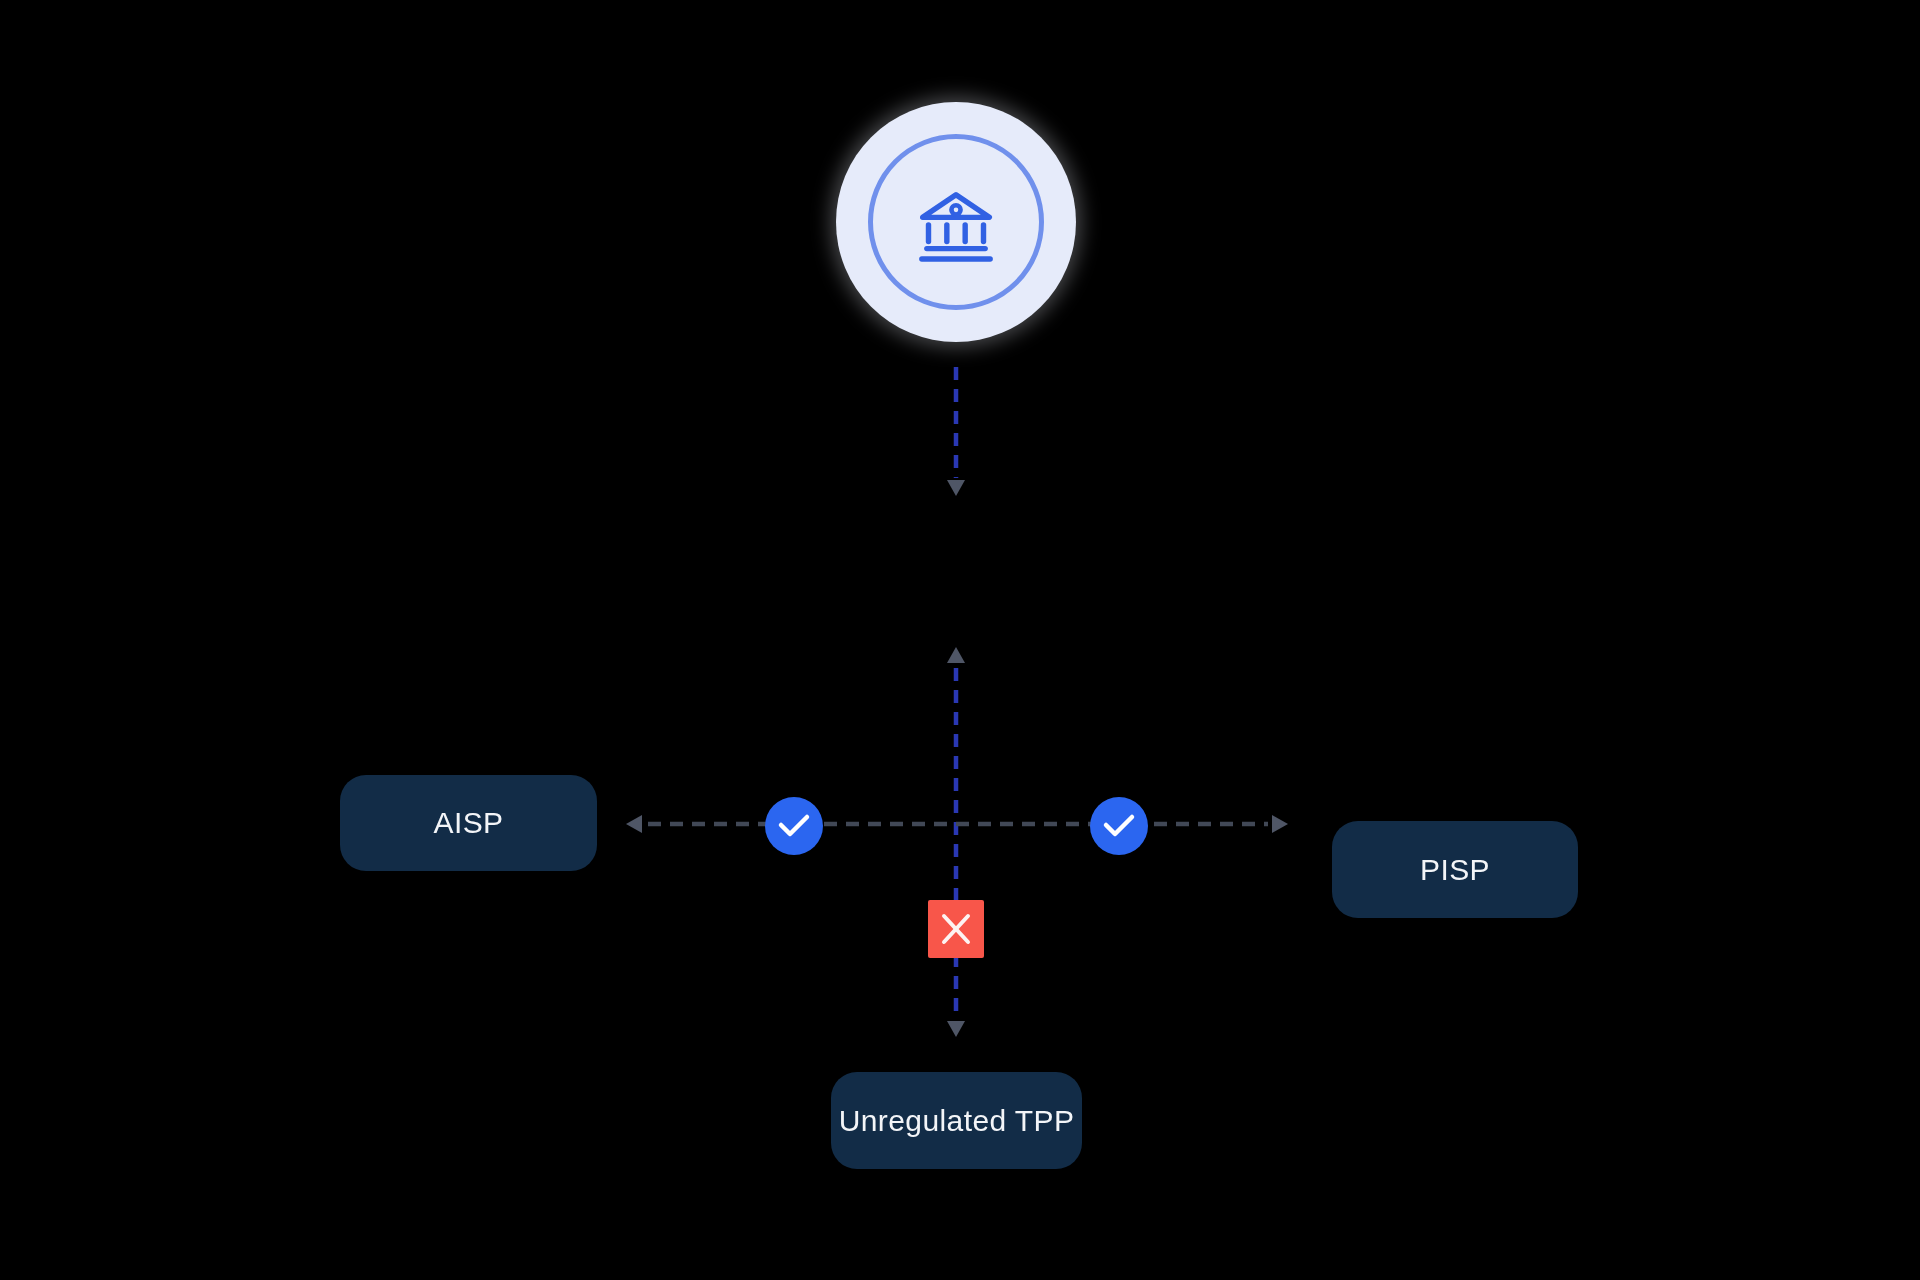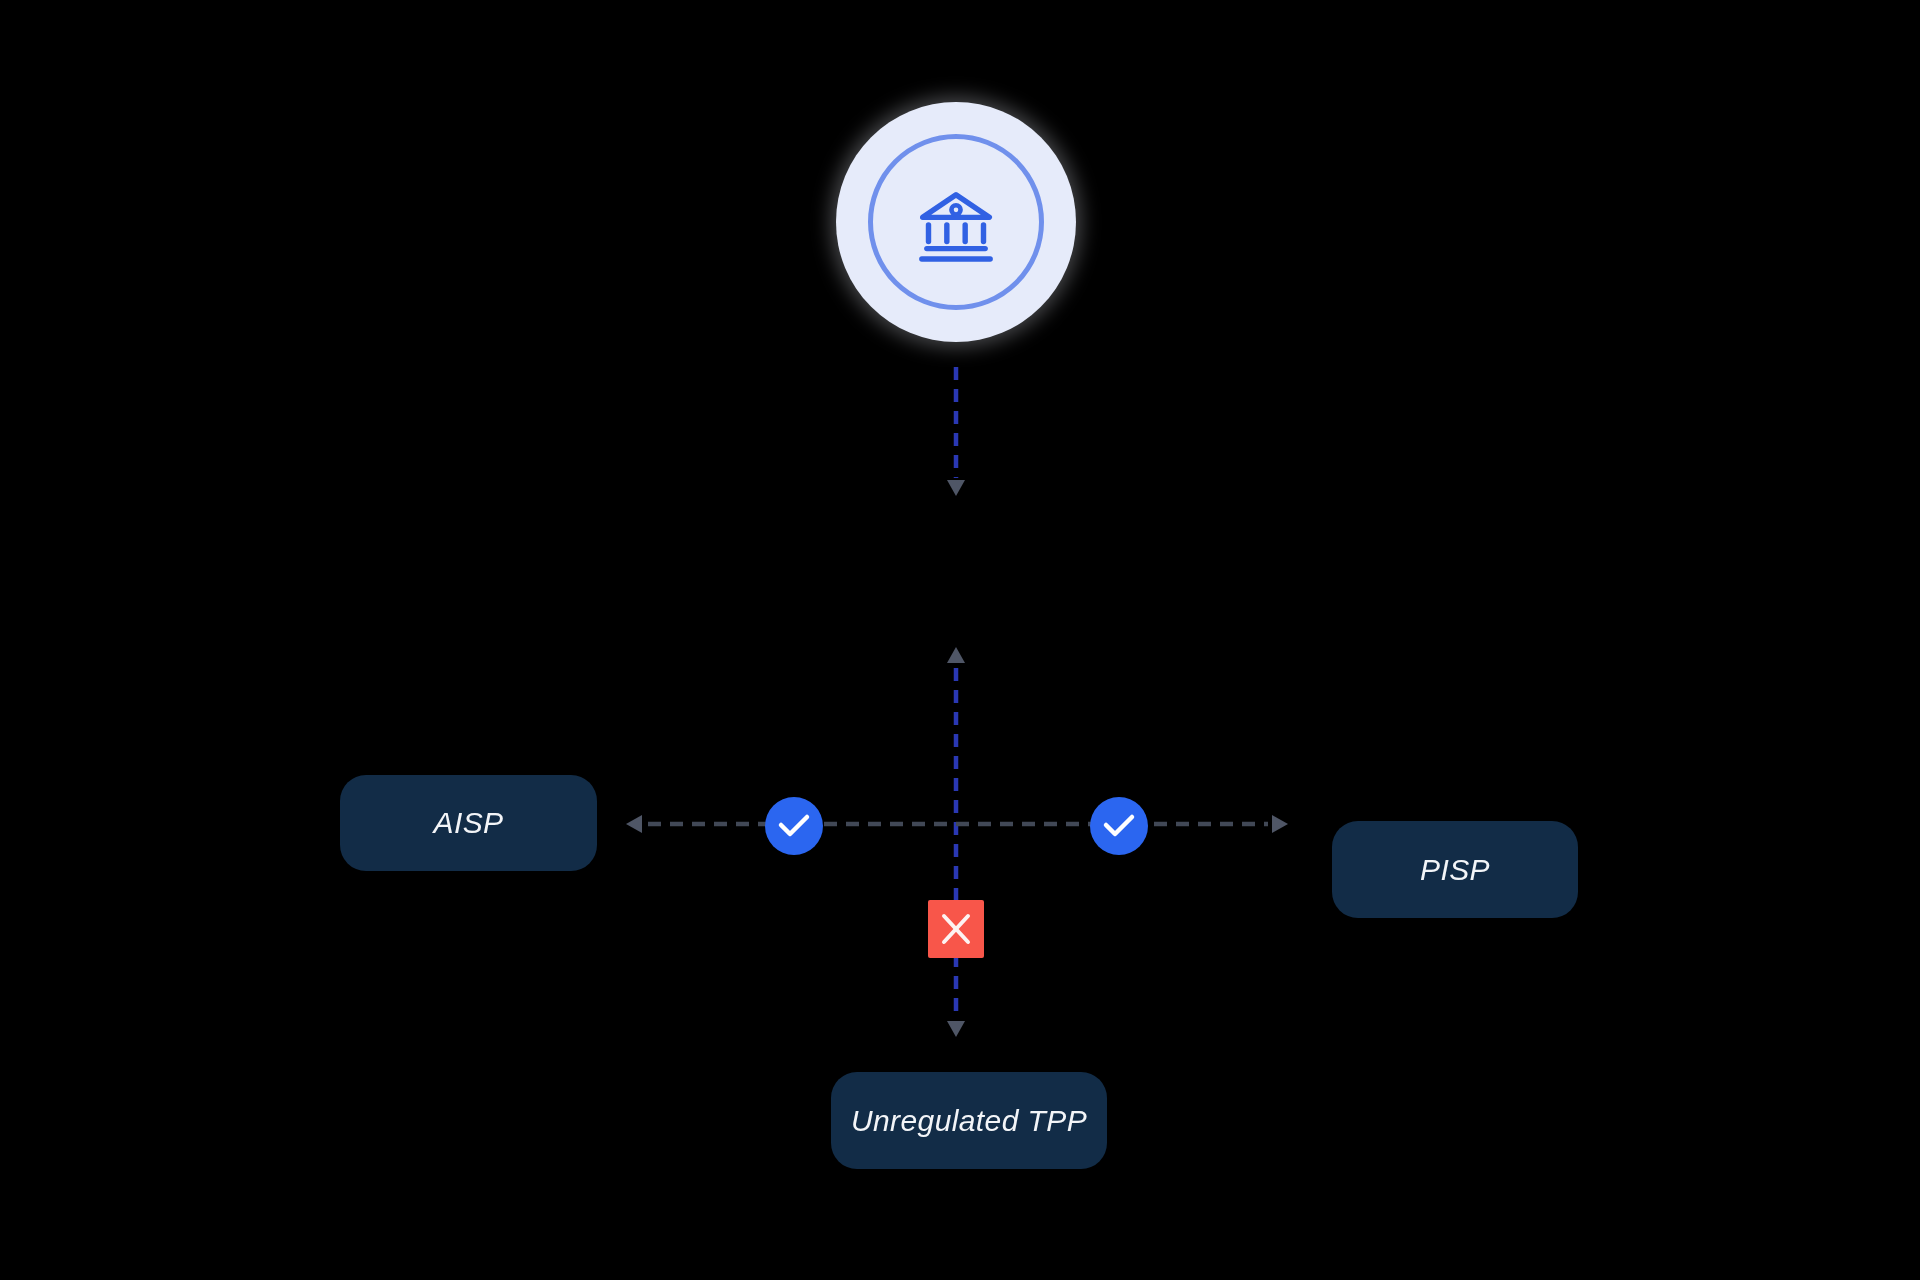--- a/index.html
+++ b/index.html
@@ -1,20 +1,19 @@
 <!DOCTYPE html>
 <html style="--background: #000000; --bank-circle-fill: #e6ebfa; --bank-ring: #7090ec; --bank-icon: #3161e3; --check-fill: #2b66f0; --check-mark: #ffffff; --cross-fill: #f8564a; --cross-mark: #fdf3f2; --node-fill: #122c47; --node-text: #f3f5f8; --h-line: #414856; --v-line: #2a38b4; --arrow: #4f5666;"><head>
 <meta charset="utf-8">
 <style>
   html,body{margin:0;padding:0;background:#000;}
   .stage{
     position:relative;width:1920px;height:1280px;overflow:hidden;
     background:var(--background,#000);
     font-family:"Liberation Sans", sans-serif;
-    font-style:italic;
   }
   
   .bank-node{
     position:absolute;left:836px;top:102px;width:240px;height:240px;
     border-radius:50%;background:var(--bank-circle-fill);
     box-shadow:0 0 20px 5px rgba(238,242,252,.30);
   }
   .bank-ring{
     position:absolute;left:32px;top:32px;width:166px;height:166px;
     border:5px solid var(--bank-ring);border-radius:50%;
@@ -45,21 +44,21 @@
   .cross-badge svg{width:30px;height:32px;}
   .cross-badge line{stroke:var(--cross-mark);stroke-width:4;stroke-linecap:round;}
   
   .pill{
     position:absolute;border-radius:26px;background:var(--node-fill);z-index:2;
     display:flex;align-items:center;justify-content:center;
     color:var(--node-text);font-size:30px;letter-spacing:.4px;
   }
   .pill-aisp{left:340px;top:775px;width:257px;height:96px;}
   .pill-pisp{left:1332px;top:775px;width:246px;height:97px;margin-top:46px;}
-  .pill-tpp{left:831px;top:1072px;width:276px;height:97px;}
+  .pill-tpp{left:831px;top:1072px;width:251px;height:97px;}
 </style>
 </head>
 <body>
 
 <div class="stage">
 
   <svg class="wires" width="1920" height="1280" viewBox="0 0 1920 1280">
 
     <line class="vline" x1="956" y1="367" x2="956" y2="478"></line>
     <path class="arrow" d="M947 480 L965 480 L956 496 Z"></path>

